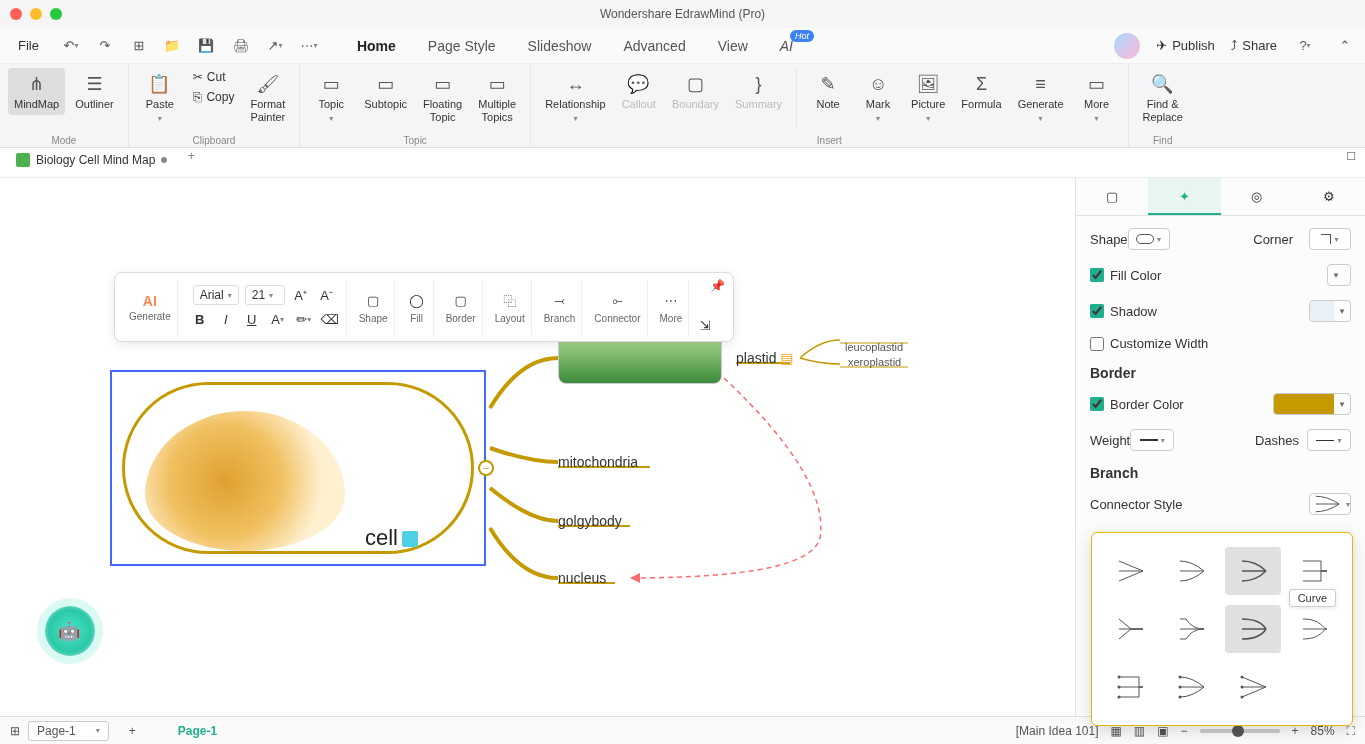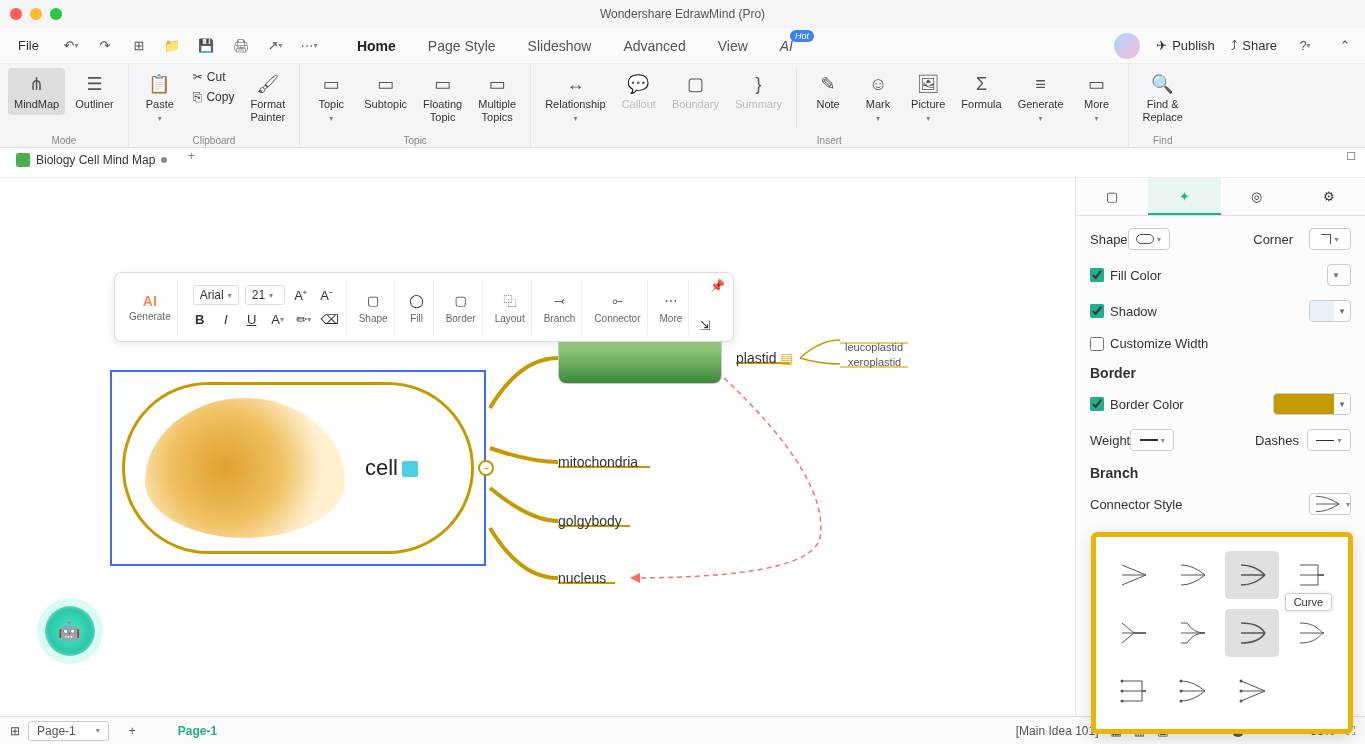--- a/index.html
+++ b/index.html
@@ -49,21 +49,21 @@
 .add-tab { width: 24px; text-align: center; cursor: pointer; color: #888; }
 .doc-icon { width: 14px; height: 14px; background: #4caf50; border-radius: 2px; }
 
 
 .main { position: absolute; top: 178px; left: 0; right: 0; bottom: 28px; display: flex; }
 .canvas { flex: 1; background: #fff; position: relative; overflow: hidden; }
 .right-panel { width: 290px; background: #fcfcfc; border-left: 1px solid #e5e5e5; display: flex; flex-direction: column; }
 
 
 .cell-node { position: absolute; left: 110px; top: 192px; width: 376px; height: 196px; border: 2px solid #4169ff; background: #fff; }
-.cell-shape { position: absolute; left: 10px; top: 10px; right: 10px; bottom: 10px; border: 3px solid #c49a00; border-radius: 90px; display: flex; align-items: center; }
+.cell-shape { position: absolute; left: 10px; top: 10px; right: 10px; bottom: 10px; border: 3px solid #c49a00; border-radius: 90px; display: flex; align-items: flex-end; }
 .cell-img { width: 200px; height: 140px; margin-left: 20px; background: radial-gradient(circle at 40% 50%, #e0a030 0%, #f0c060 40%, #fff0d0 70%); border-radius: 50% 50% 50% 50% / 60% 60% 40% 40%; position: relative; }
 .cell-text { margin-left: 20px; font-size: 22px; color: #222; }
 .notes-icon { display: inline-block; width: 16px; height: 16px; background: #4dd0e1; border-radius: 2px; margin-left: 4px; vertical-align: middle; }
 .collapse-handle { position: absolute; right: -10px; top: 50%; transform: translateY(-50%); width: 16px; height: 16px; background: #fff; border: 2px solid #c49a00; border-radius: 50%; display: flex; align-items: center; justify-content: center; font-size: 11px; color: #c49a00; cursor: pointer; }
 
 .subtopic { position: absolute; font-size: 14px; color: #333; }
 .subtopic.plastid { left: 736px; top: 172px; }
 .subtopic.mito { left: 558px; top: 276px; }
 .subtopic.golgy { left: 558px; top: 335px; }
 .subtopic.nucleus { left: 558px; top: 392px; }
@@ -99,21 +99,21 @@
 .panel-section-title { font-weight: 700; font-size: 14px; margin: 8px 0 12px 0; }
 .chk { display: flex; align-items: center; gap: 6px; }
 .chk input { width: 14px; height: 14px; accent-color: #20b090; }
 .shape-select { width: 42px; height: 22px; border: 1px solid #ccc; border-radius: 4px; display: flex; align-items: center; justify-content: center; cursor: pointer; background: #fff; gap: 3px; }
 .dashes-select, .weight-select { width: 44px; height: 22px; border: 1px solid #ccc; border-radius: 4px; cursor: pointer; display: flex; align-items: center; justify-content: center; gap: 3px; background: #fff; }
 .color-sw { width: 60px; height: 22px; border: 1px solid #ccc; border-radius: 4px; cursor: pointer; display: flex; align-items: center; }
 .color-sw-inner { flex: 1; height: 100%; border-radius: 3px 0 0 3px; }
 .color-sw-arrow { width: 16px; text-align: center; font-size: 9px; color: #666; }
 
 
-.conn-popup { position: absolute; right: 12px; top: 532px; width: 262px; background: #fff; border: 5px solid #eab308; border-radius: 6px; box-shadow: 0 4px 16px rgba(0,0,0,0.15); padding: 14px 10px; z-index: 100; }
+.conn-popup { position: absolute; right: 12px; top: 532px; width: 262px; background: #fff; border: 1px solid #eab308; border-radius: 6px; box-shadow: 0 4px 16px rgba(0,0,0,0.15); padding: 14px 10px; z-index: 100; }
 .conn-grid { display: grid; grid-template-columns: repeat(4, 1fr); gap: 10px 6px; }
 .conn-cell { height: 48px; display: flex; align-items: center; justify-content: center; cursor: pointer; border-radius: 4px; }
 .conn-cell.selected { background: #e0e0e0; }
 .conn-tooltip { position: absolute; right: 16px; top: 56px; background: #fff; border: 1px solid #ccc; padding: 2px 8px; font-size: 11px; border-radius: 3px; box-shadow: 0 1px 4px rgba(0,0,0,0.1); }
 
 
 .statusbar { position: absolute; bottom: 0; left: 0; right: 0; height: 28px; background: #fafafa; border-top: 1px solid #e0e0e0; display: flex; align-items: center; padding: 0 10px; font-size: 12px; color: #555; }
 .page-select { border: 1px solid #ccc; border-radius: 3px; padding: 2px 8px; margin-left: 8px; cursor: pointer; background: #fff; display: flex; gap: 20px; align-items: center; }
 .page-tab { color: #20b090; font-weight: 600; margin-left: 30px; padding: 4px 12px; }
 .status-right { margin-left: auto; display: flex; align-items: center; gap: 12px; }

